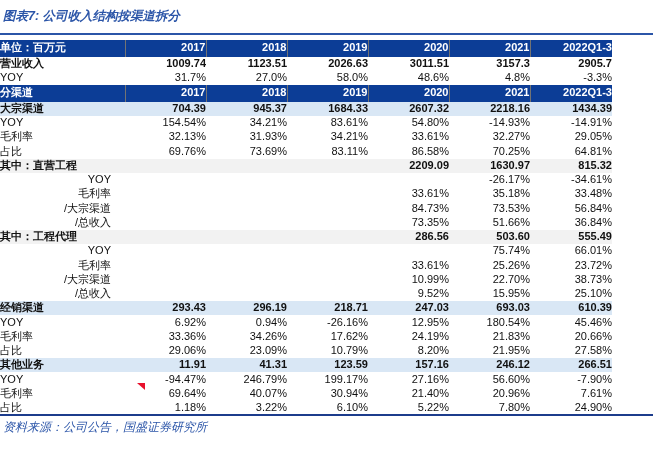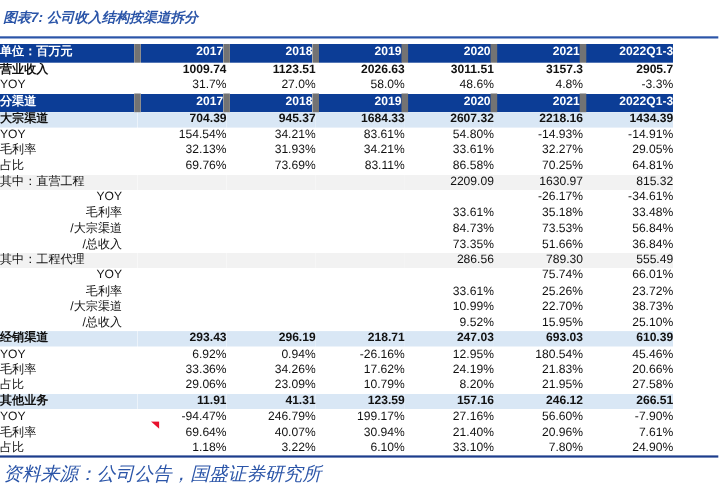--- a/index.html
+++ b/index.html
@@ -17,38 +17,38 @@
 
   table.rev { position:absolute; left:0; top:40px; width:612px;
     border-collapse:collapse; table-layout:fixed; }
   table.rev td { height:14.25px; padding:0; line-height:1.05;
     white-space:nowrap; overflow:hidden; font-size:11px; color:#111; }
   td.label { text-align:left; padding-left:4px; }
   td.val   { text-align:right; padding-right:5px; }
 
   tr.row-header td { background:var(--header-bg,#0C3D96); color:#fff;
     font-weight:700; height:16.5px; }
-  tr.row-header td:not(:last-child){ border-right:6px solid #737373; }
+  tr.row-header td:not(:last-child){ border-right:1px solid #737373; }
   tr.row-header td.val { padding-right:0; }
 
   tr.row-bold td      { font-weight:700; }
   tr.row-highlight td { background:var(--highlight-bg,#D9E7F5); font-weight:700; }
-  tr.row-subtotal td  { background:var(--subtotal-bg,#F2F2F2); font-weight:400; }
+  tr.row-subtotal td  { background:var(--subtotal-bg,#F2F2F2); font-weight:700; }
   tr.row-indent td.label { text-align:right; padding-right:14px; font-weight:400; }
 
   .red-flag { position:absolute; left:137px; top:383px; width:8px; height:7px;
     background:var(--flag-red,#E8112D);
     clip-path:polygon(0 0, 100% 0, 100% 100%); }
 
   .bottom-rule { position:absolute; left:0; top:414px; width:653px; height:2px;
     background:var(--rule-dark,#1C3C8C); }
 
   .source { position:absolute; left:3px; top:419px;
     font-family:Liberation Sans, sans-serif;
-    font-style:italic; font-size:17px; color:var(--accent-blue,#2B55A8);
+    font-style:italic; font-size:12px; color:var(--accent-blue,#2B55A8);
     white-space:nowrap; }
 </style>
 </head>
 <body>
 
 <div class="page">
 
   <div class="fig-title">图表7: 公司收入结构按渠道拆分</div>
   <div class="title-rule"></div>
 
@@ -179,21 +179,21 @@
           <td class="val">73.35%</td>
           <td class="val">51.66%</td>
           <td class="val">36.84%</td>
         </tr>
         <tr class="row-subtotal">
           <td class="label">其中：工程代理</td>
           <td class="val"></td>
           <td class="val"></td>
           <td class="val"></td>
           <td class="val">286.56</td>
-          <td class="val">789.30</td>
+          <td class="val">503.60</td>
           <td class="val">555.49</td>
         </tr>
         <tr class="row-indent">
           <td class="label">YOY</td>
           <td class="val"></td>
           <td class="val"></td>
           <td class="val"></td>
           <td class="val"></td>
           <td class="val">75.74%</td>
           <td class="val">66.01%</td>
@@ -286,21 +286,21 @@
           <td class="val">30.94%</td>
           <td class="val">21.40%</td>
           <td class="val">20.96%</td>
           <td class="val">7.61%</td>
         </tr>
         <tr class="row-plain">
           <td class="label">占比</td>
           <td class="val">1.18%</td>
           <td class="val">3.22%</td>
           <td class="val">6.10%</td>
-          <td class="val">33.10%</td>
+          <td class="val">5.22%</td>
           <td class="val">7.80%</td>
           <td class="val">24.90%</td>
         </tr>
       </tbody>
   </table>
 
   <div class="red-flag"></div>
 
   <div class="bottom-rule"></div>
   <div class="source">资料来源：公司公告，国盛证券研究所</div>

